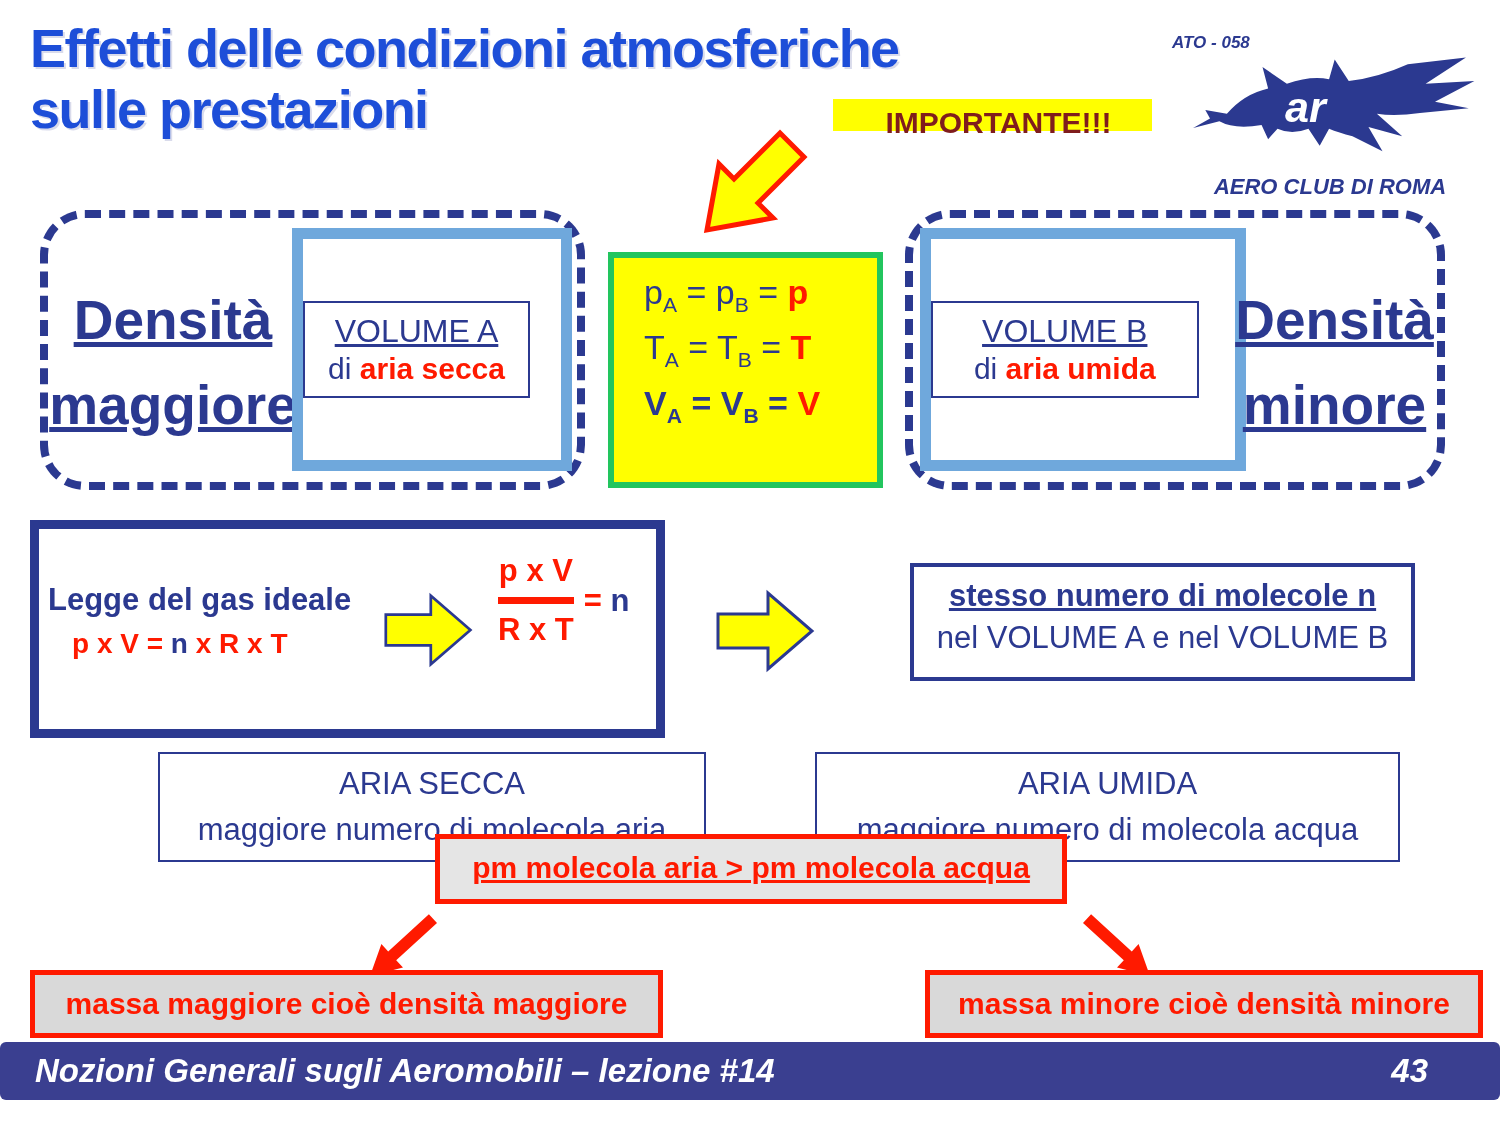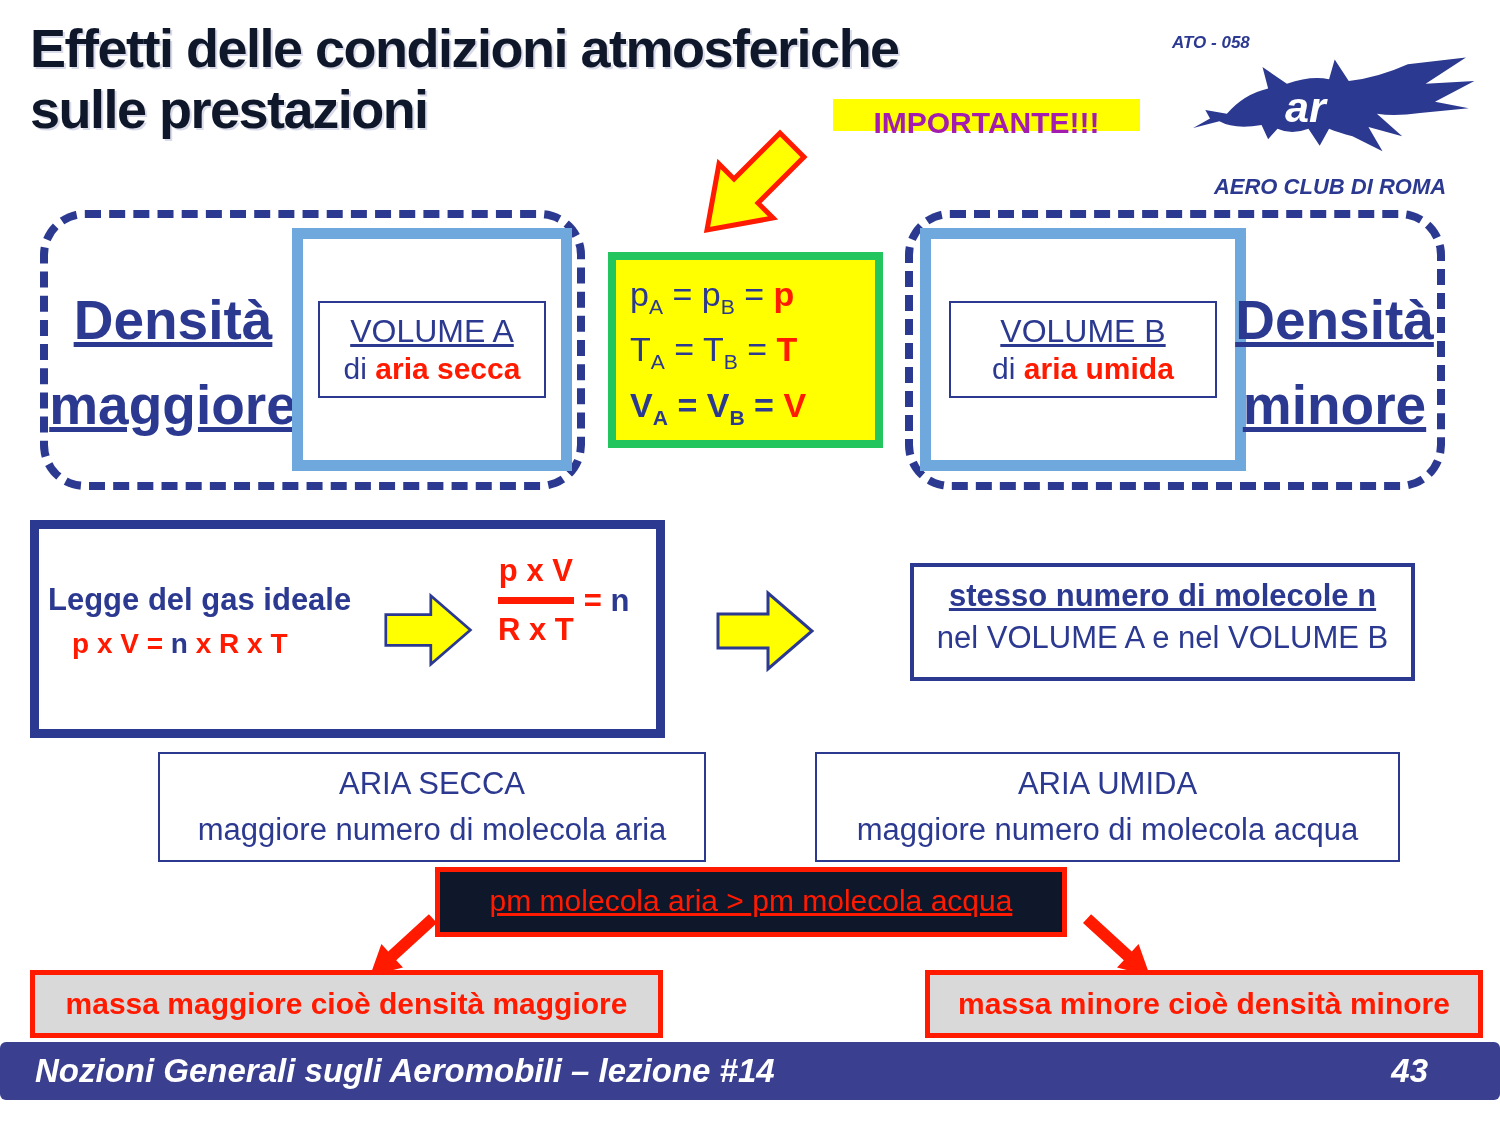--- a/index.html
+++ b/index.html
@@ -6,53 +6,53 @@
   .slide{
     position:relative;width:1500px;height:1125px;background:#ffffff;overflow:hidden;
     font-family:"Liberation Sans", sans-serif;
   }
   .abs{position:absolute;}
   .blue{color:#2B3990;}
   .red{color:#FF1A00;}
   .bold{font-weight:bold;}
 
   
-  .title{left:30px;top:18px;width:1130px;font-size:54px;font-weight:bold;color:#0f172a;
+  .title{left:30px;top:18px;width:1130px;font-size:54px;font-weight:bold;color:#1d4ed8;
          line-height:1.13;letter-spacing:-1.5px;text-shadow:2px 2px 0 rgba(43,57,144,0.18);}
 
   
   .ato{left:1172px;top:33px;width:300px;font-size:17px;font-weight:bold;font-style:italic;color:#2B3990;}
   .club{left:1175px;top:174px;width:310px;font-size:22px;font-weight:bold;font-style:italic;color:#2B3990;text-align:center;}
   .eagle-svg{left:1180px;top:52px;}
 
   
   .importante{left:833px;top:99px;width:307px;height:32px;background:#FFFF00;
-              font-size:30px;font-weight:bold;color:#a21caf;text-align:center;line-height:48px;}
+              font-size:30px;font-weight:bold;color:#7f1d1d;text-align:center;line-height:48px;padding-left:12px;}
 
   
   .dashed-box{border:8px dashed #2B3990;border-radius:45px;background:transparent;box-sizing:border-box;}
   .dash-left{left:40px;top:210px;width:545px;height:280px;}
   .dash-right{left:905px;top:210px;width:540px;height:280px;}
 
   .density{font-size:55px;font-weight:bold;color:#2B3990;text-align:center;line-height:1.55;}
   .density div{text-decoration:underline;}
   .density-left{left:48px;top:278px;width:250px;}
   .density-right{left:1232px;top:278px;width:205px;}
 
   .volume-outer{border:11px solid #6FA8DC;background:#ffffff;box-sizing:border-box;
-                display:flex;align-items:center;justify-content:center;}
+                display:flex;align-items:center;}
   .vol-a{left:292px;top:228px;width:280px;height:243px;}
   .vol-b{left:920px;top:228px;width:326px;height:243px;}
   .volume-inner{border:2px solid #2B3990;padding:10px 8px;text-align:center;width:88%;box-sizing:border-box;}
   .volume-title{font-size:32px;color:#2B3990;text-decoration:underline;display:block;}
   .volume-sub{font-size:30px;display:block;margin-top:2px;}
 
   
-  .eq-box{left:608px;top:252px;width:275px;height:196px;background:#FFFF00;border:8px solid #22c55e;
-          box-sizing:border-box;padding:8px 0 0 14px;}
+  .eq-box{left:608px;top:252px;width:275px;height:236px;background:#FFFF00;border:6px solid #22c55e;
+          box-sizing:border-box;padding:8px 0 0 30px;}
   .eq-row{font-size:34px;color:#2B3990;line-height:1.55;white-space:nowrap;}
   .eq-row sub{font-size:0.62em;}
   .eq-row .res{font-weight:bold;}
   .eq-row-bold{font-weight:bold;}
 
   
   .big-arrow{left:695px;top:92px;}
 
   
   .gas-box{left:30px;top:520px;width:635px;height:218px;border:9px solid #2B3990;box-sizing:border-box;background:#ffffff;}
@@ -73,22 +73,22 @@
   .molecole-l2{font-size:31px;color:#2B3990;margin-top:6px;}
 
   
   .aria-box{border:2px solid #2B3990;box-sizing:border-box;text-align:center;color:#2B3990;font-size:31px;
             padding-top:12px;background:#ffffff;}
   .aria-box div{margin-bottom:10px;}
   .aria-secca{left:158px;top:752px;width:548px;height:110px;}
   .aria-umida{left:815px;top:752px;width:585px;height:110px;}
 
   
-  .pm-box{left:435px;top:867px;width:632px;height:70px;background:#0f172a;border:5px solid #FF1A00;
-          box-sizing:border-box;text-align:center;line-height:58px;font-size:30px;font-weight:normal;
+  .pm-box{left:435px;top:834px;width:632px;height:70px;background:#e5e5e5;border:5px solid #FF1A00;
+          box-sizing:border-box;text-align:center;line-height:58px;font-size:30px;font-weight:bold;
           color:#FF1A00;}
   .pm-box span{text-decoration:underline;}
 
   
   .massa-box{background:#D9D9D9;border:5px solid #FF1A00;box-sizing:border-box;text-align:center;
              font-size:30px;font-weight:bold;color:#FF1A00;line-height:57px;}
   .massa-left{left:30px;top:970px;width:633px;height:68px;}
   .massa-right{left:925px;top:970px;width:558px;height:68px;}
 
   .branch-left{left:355px;top:898px;}

